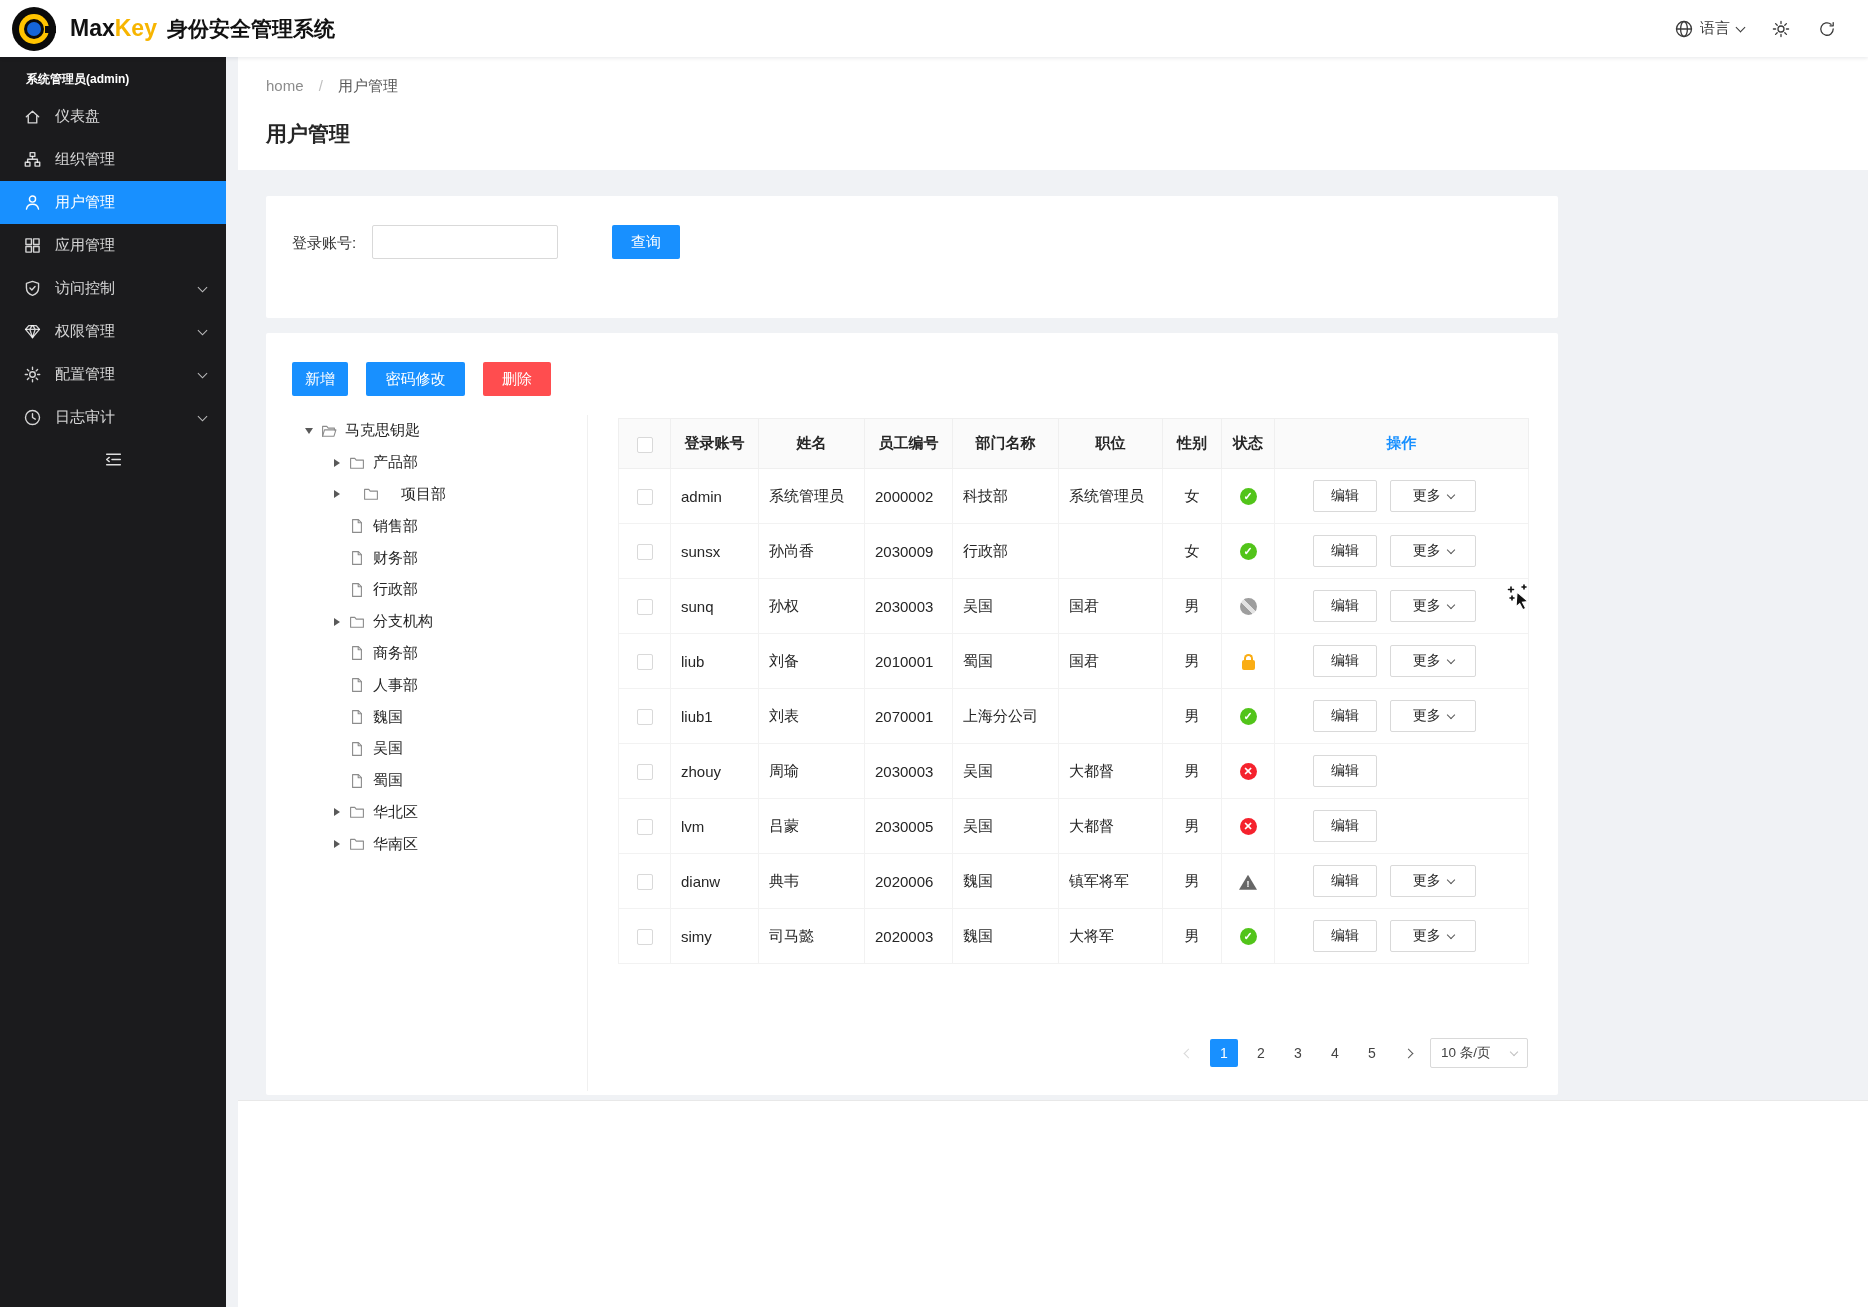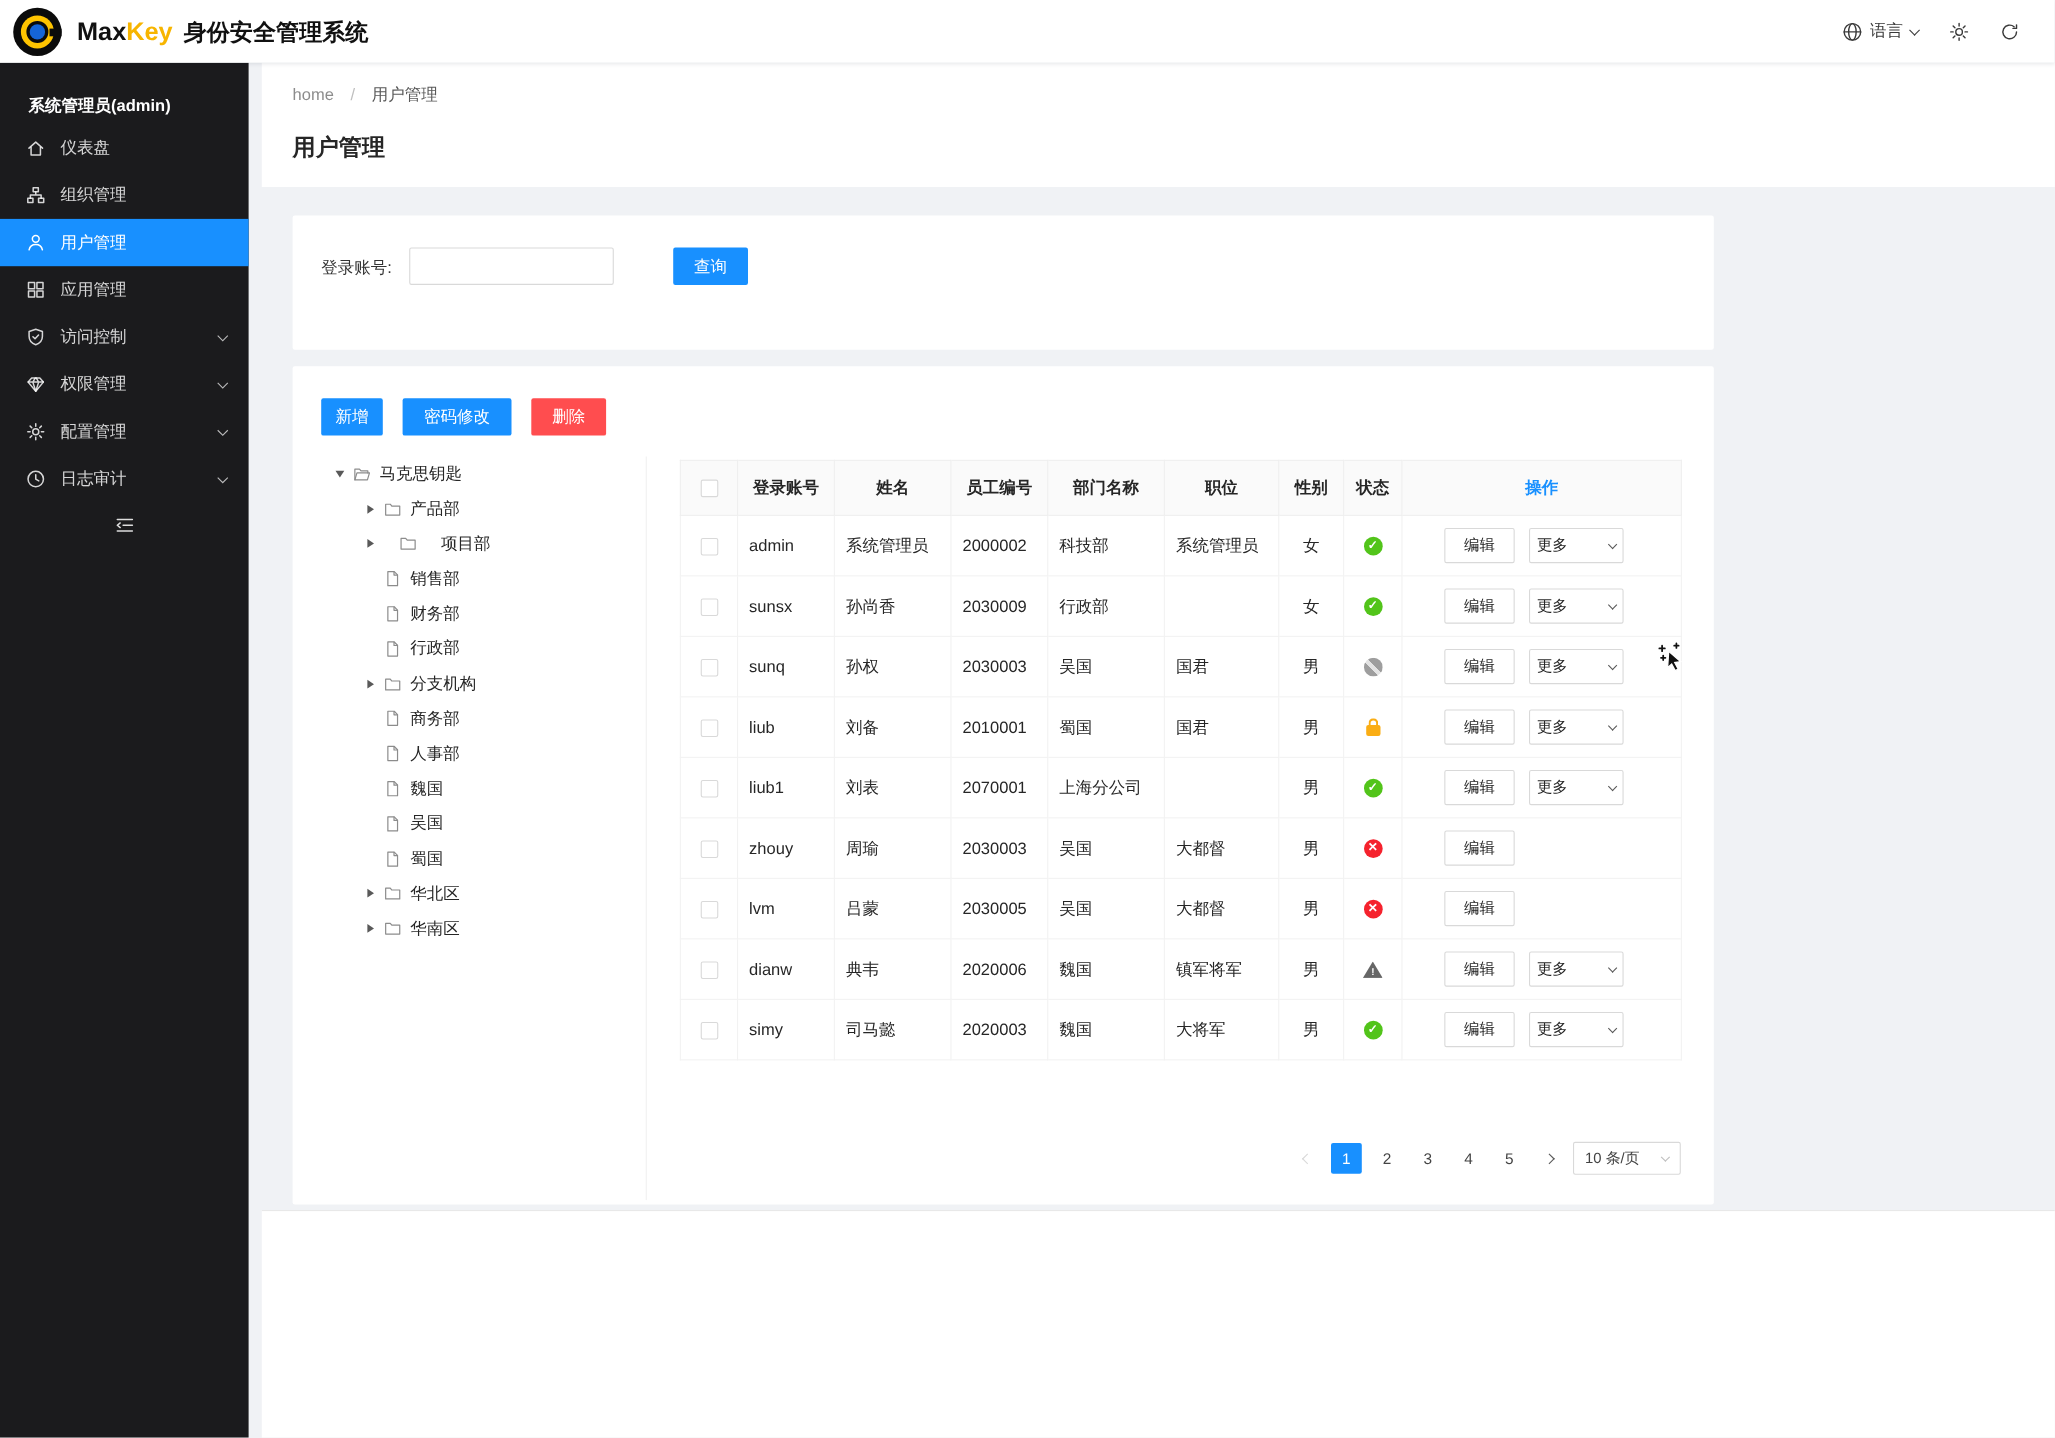--- a/index.html
+++ b/index.html
@@ -22,21 +22,21 @@
   .t-max{color:#111;}
   .t-key{color:#f7b500;}
   .t-cn{color:#111;margin-left:10px;font-size:21px;}
   .header-right{margin-left:auto;margin-right:32px;display:flex;align-items:center;gap:28px;color:#3a3a3a;}
   .lang{display:flex;align-items:center;gap:7px;font-size:15px;cursor:pointer;}
   .h-ic{width:18px;height:18px;}
   .chev{display:inline-block;width:7px;height:7px;border-right:1.6px solid currentColor;border-bottom:1.6px solid currentColor;transform:rotate(45deg);margin-top:-3px;}
 
   
   .sidebar{position:absolute;left:0;top:57px;width:226px;height:1250px;background:#1b1b1d;z-index:20;}
-  .side-user{color:#fff;font-size:15px;font-weight:bold;padding:31px 0 0 26px;line-height:18px;}
+  .side-user{color:#fff;font-size:12px;font-weight:bold;padding:13px 0 0 26px;line-height:18px;}
   .side-menu{margin-top:7px;}
   .menu-item{height:43px;display:flex;align-items:center;padding-left:24px;color:rgba(255,255,255,.82);font-size:15px;cursor:pointer;position:relative;}
   .menu-item.active{background:#1890ff;color:#fff;}
   .mi-icon{width:17px;height:17px;margin-right:14px;flex:0 0 auto;}
   .mi-chevron{position:absolute;right:20px;top:17px;width:7px;height:7px;border-right:1.4px solid currentColor;border-bottom:1.4px solid currentColor;transform:rotate(45deg);opacity:.85;}
   .collapse-row{height:40px;display:flex;align-items:center;justify-content:center;color:rgba(255,255,255,.85);cursor:pointer;}
   .collapse-row .h-ic{width:19px;height:19px;}
 
   
   .main{position:absolute;left:238px;top:57px;width:1642px;height:1250px;}
@@ -76,21 +76,21 @@
   table{border-collapse:collapse;width:910px;table-layout:fixed;}
   th{height:50px;background:#fafafa;border:1px solid #efefef;font-weight:600;font-size:15px;color:#262626;}
   th.th-ops{color:#1890ff;}
   td{height:55px;border:1px solid #f2f2f2;font-size:15px;color:#262626;background:#fff;}
   .cell-l{padding-left:10px;text-align:left;}
   .cell-c{text-align:center;}
   .cell-ops{padding-left:38px;}
   .checkbox{display:inline-block;width:16px;height:16px;border:1px solid #d9d9d9;border-radius:2px;background:#fff;vertical-align:middle;cursor:pointer;}
   .cell-btn{display:inline-flex;align-items:center;justify-content:center;gap:7px;height:32px;border:1px solid #d9d9d9;border-radius:2px;background:#fff;color:#262626;font-size:14px;cursor:pointer;font-family:inherit;vertical-align:middle;}
   .edit-btn{width:64px;}
-  .more-btn{width:86px;margin-left:9px;justify-content:space-between;}
+  .more-btn{width:86px;margin-left:9px;}
   .more-btn .chev{width:6px;height:6px;border-width:1.3px;color:#595959;}
 
   
   .st{width:17px;height:17px;border-radius:50%;display:inline-flex;align-items:center;justify-content:center;color:#fff;font-size:11px;font-weight:700;line-height:1;vertical-align:middle;}
   .st-success{background:#52c41a;}
   .st-error{background:#f5222d;}
   .st-forbidden{background:#9e9e9e;background-image:linear-gradient(45deg,transparent 41%,#e3e3e3 41%,#e3e3e3 57%,transparent 57%);}
   .st-locked{border-radius:2px;width:13px;height:10px;background:#faad14;position:relative;margin-top:5px;}
   .st-locked::before{content:"";position:absolute;left:2px;top:-6px;width:5px;height:7px;border:2px solid #faad14;border-bottom:none;border-radius:5px 5px 0 0;}
   .st-warning{border-radius:0;background:#666;clip-path:polygon(50% 0,100% 100%,0 100%);width:18px;height:15px;font-size:9px;align-items:flex-end;padding-bottom:1px;}

